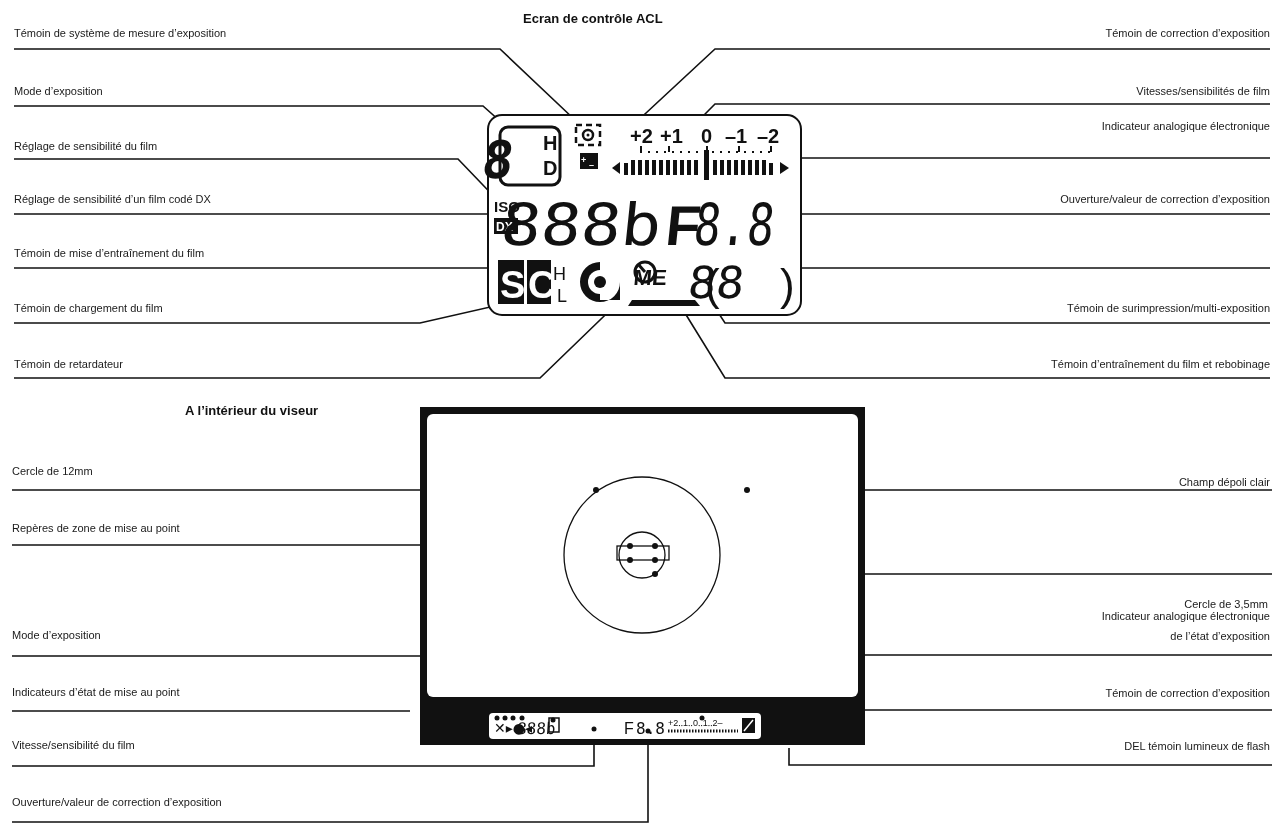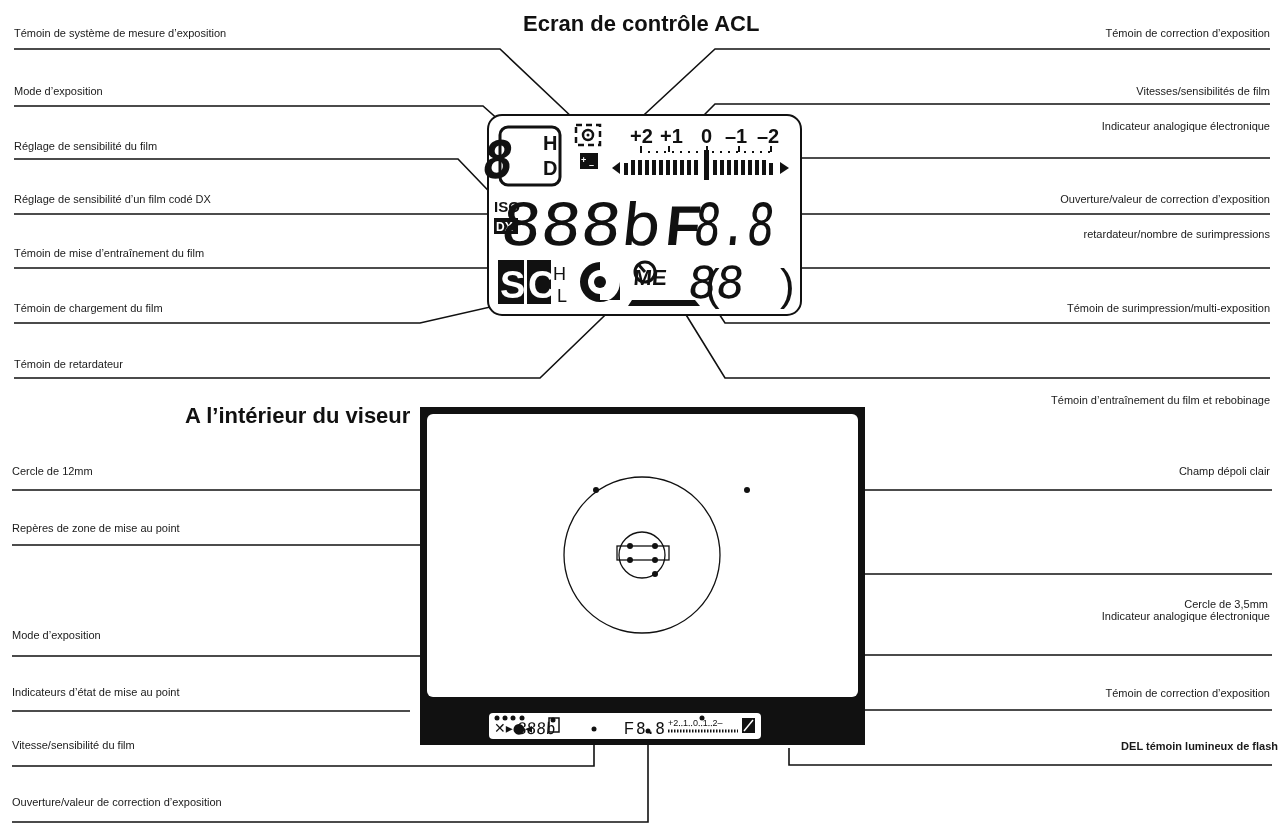--- a/index.html
+++ b/index.html
@@ -1,20 +1,20 @@
 <!DOCTYPE html>
 <html><head>
 <meta charset="utf-8">
 <style>
   html, body { margin:0; padding:0; }
   body { width:1284px; height:828px; background:#ffffff; position:relative; overflow:hidden;
          font-family:"Liberation Sans", sans-serif; color:#111; }
   .lbl { position:absolute; font-size:11px; white-space:nowrap; line-height:20px; color:#1a1a1a; }
   .lbl.r { text-align:right; }
-  .title { position:absolute; font-weight:bold; font-size:22px; color:#111; white-space:nowrap; }
+  .title { position:absolute; font-weight:bold; font-size:13px; color:#111; white-space:nowrap; }
   svg.lines { position:absolute; left:0; top:0; }
 </style>
 </head>
 <body>
 
 <div class="title" style="left:523px; top:11px;">Ecran de contrôle ACL</div>
 <div class="title" style="left:185px; top:403px;">A l’intérieur du viseur</div>
 
 <div class="lbl" style="left:14px; top:23px;">Témoin de système de mesure d’exposition</div>
 <div class="lbl" style="left:14px; top:81px;">Mode d’exposition</div>
@@ -24,39 +24,39 @@
 <div class="lbl" style="left:14px; top:298px;">Témoin de chargement du film</div>
 <div class="lbl" style="left:14px; top:354px;">Témoin de retardateur</div>
 
 <div class="lbl" style="right:14px; top:23px;">Témoin de correction d’exposition</div>
 <div class="lbl" style="right:14px; top:81px;">Vitesses/sensibilités de film</div>
 <div class="lbl r" style="right:14px; top:116px;">
   <div>Indicateur analogique électronique</div>
 </div>
 <div class="lbl" style="right:14px; top:189px;">Ouverture/valeur de correction d’exposition</div>
 <div class="lbl r" style="right:14px; top:224px;">
-  <div>retardateur/nombre de surimpressions</div>
 </div>
 <div class="lbl" style="right:14px; top:298px;">Témoin de surimpression/multi-exposition</div>
-<div class="lbl" style="right:14px; top:354px;margin-top:36px;">Témoin d’entraînement du film et rebobinage</div>
+<div class="lbl" style="right:14px; top:354px;">Témoin d’entraînement du film et rebobinage</div>
 
 <div class="lbl" style="left:12px; top:461px;">Cercle de 12mm</div>
 <div class="lbl" style="left:12px; top:518px;">Repères de zone de mise au point</div>
 <div class="lbl" style="left:12px; top:625px;">Mode d’exposition</div>
 <div class="lbl" style="left:12px; top:682px;">Indicateurs d’état de mise au point</div>
 <div class="lbl" style="left:12px; top:735px;">Vitesse/sensibilité du film</div>
 <div class="lbl" style="left:12px; top:792px;">Ouverture/valeur de correction d’exposition</div>
 
-<div class="lbl" style="right:14px; top:461px;">Champ dépoli clair</div>
+<div class="lbl" style="right:14px; top:472px;">Champ dépoli clair</div>
 <div class="lbl" style="right:16px; top:569px;margin-top:25px;">Cercle de 3,5mm</div>
 <div class="lbl r" style="right:14px; top:606px;">
   <div>Indicateur analogique électronique</div>
+  <div>de l’état d’exposition</div>
 </div>
 <div class="lbl" style="right:14px; top:683px;">Témoin de correction d’exposition</div>
-<div class="lbl" style="right:6px; top:736px;font-weight:bold;">DEL témoin lumineux de flash</div>
+<div class="lbl" style="right:14px; top:736px;">DEL témoin lumineux de flash</div>
 
 <svg class="lines" width="1284" height="828" viewBox="0 0 1284 828">
   <g stroke="#111" stroke-width="1.6" fill="none">
 
     <polyline points="14,49 500,49 575,120"></polyline>
     <polyline points="14,106 483,106 510,130"></polyline>
     <polyline points="14,159 458,159 505,208"></polyline>
     <polyline points="14,214 520,214"></polyline>
     <polyline points="14,268 510,268"></polyline>
     <polyline points="14,323 420,323 600,282"></polyline>

